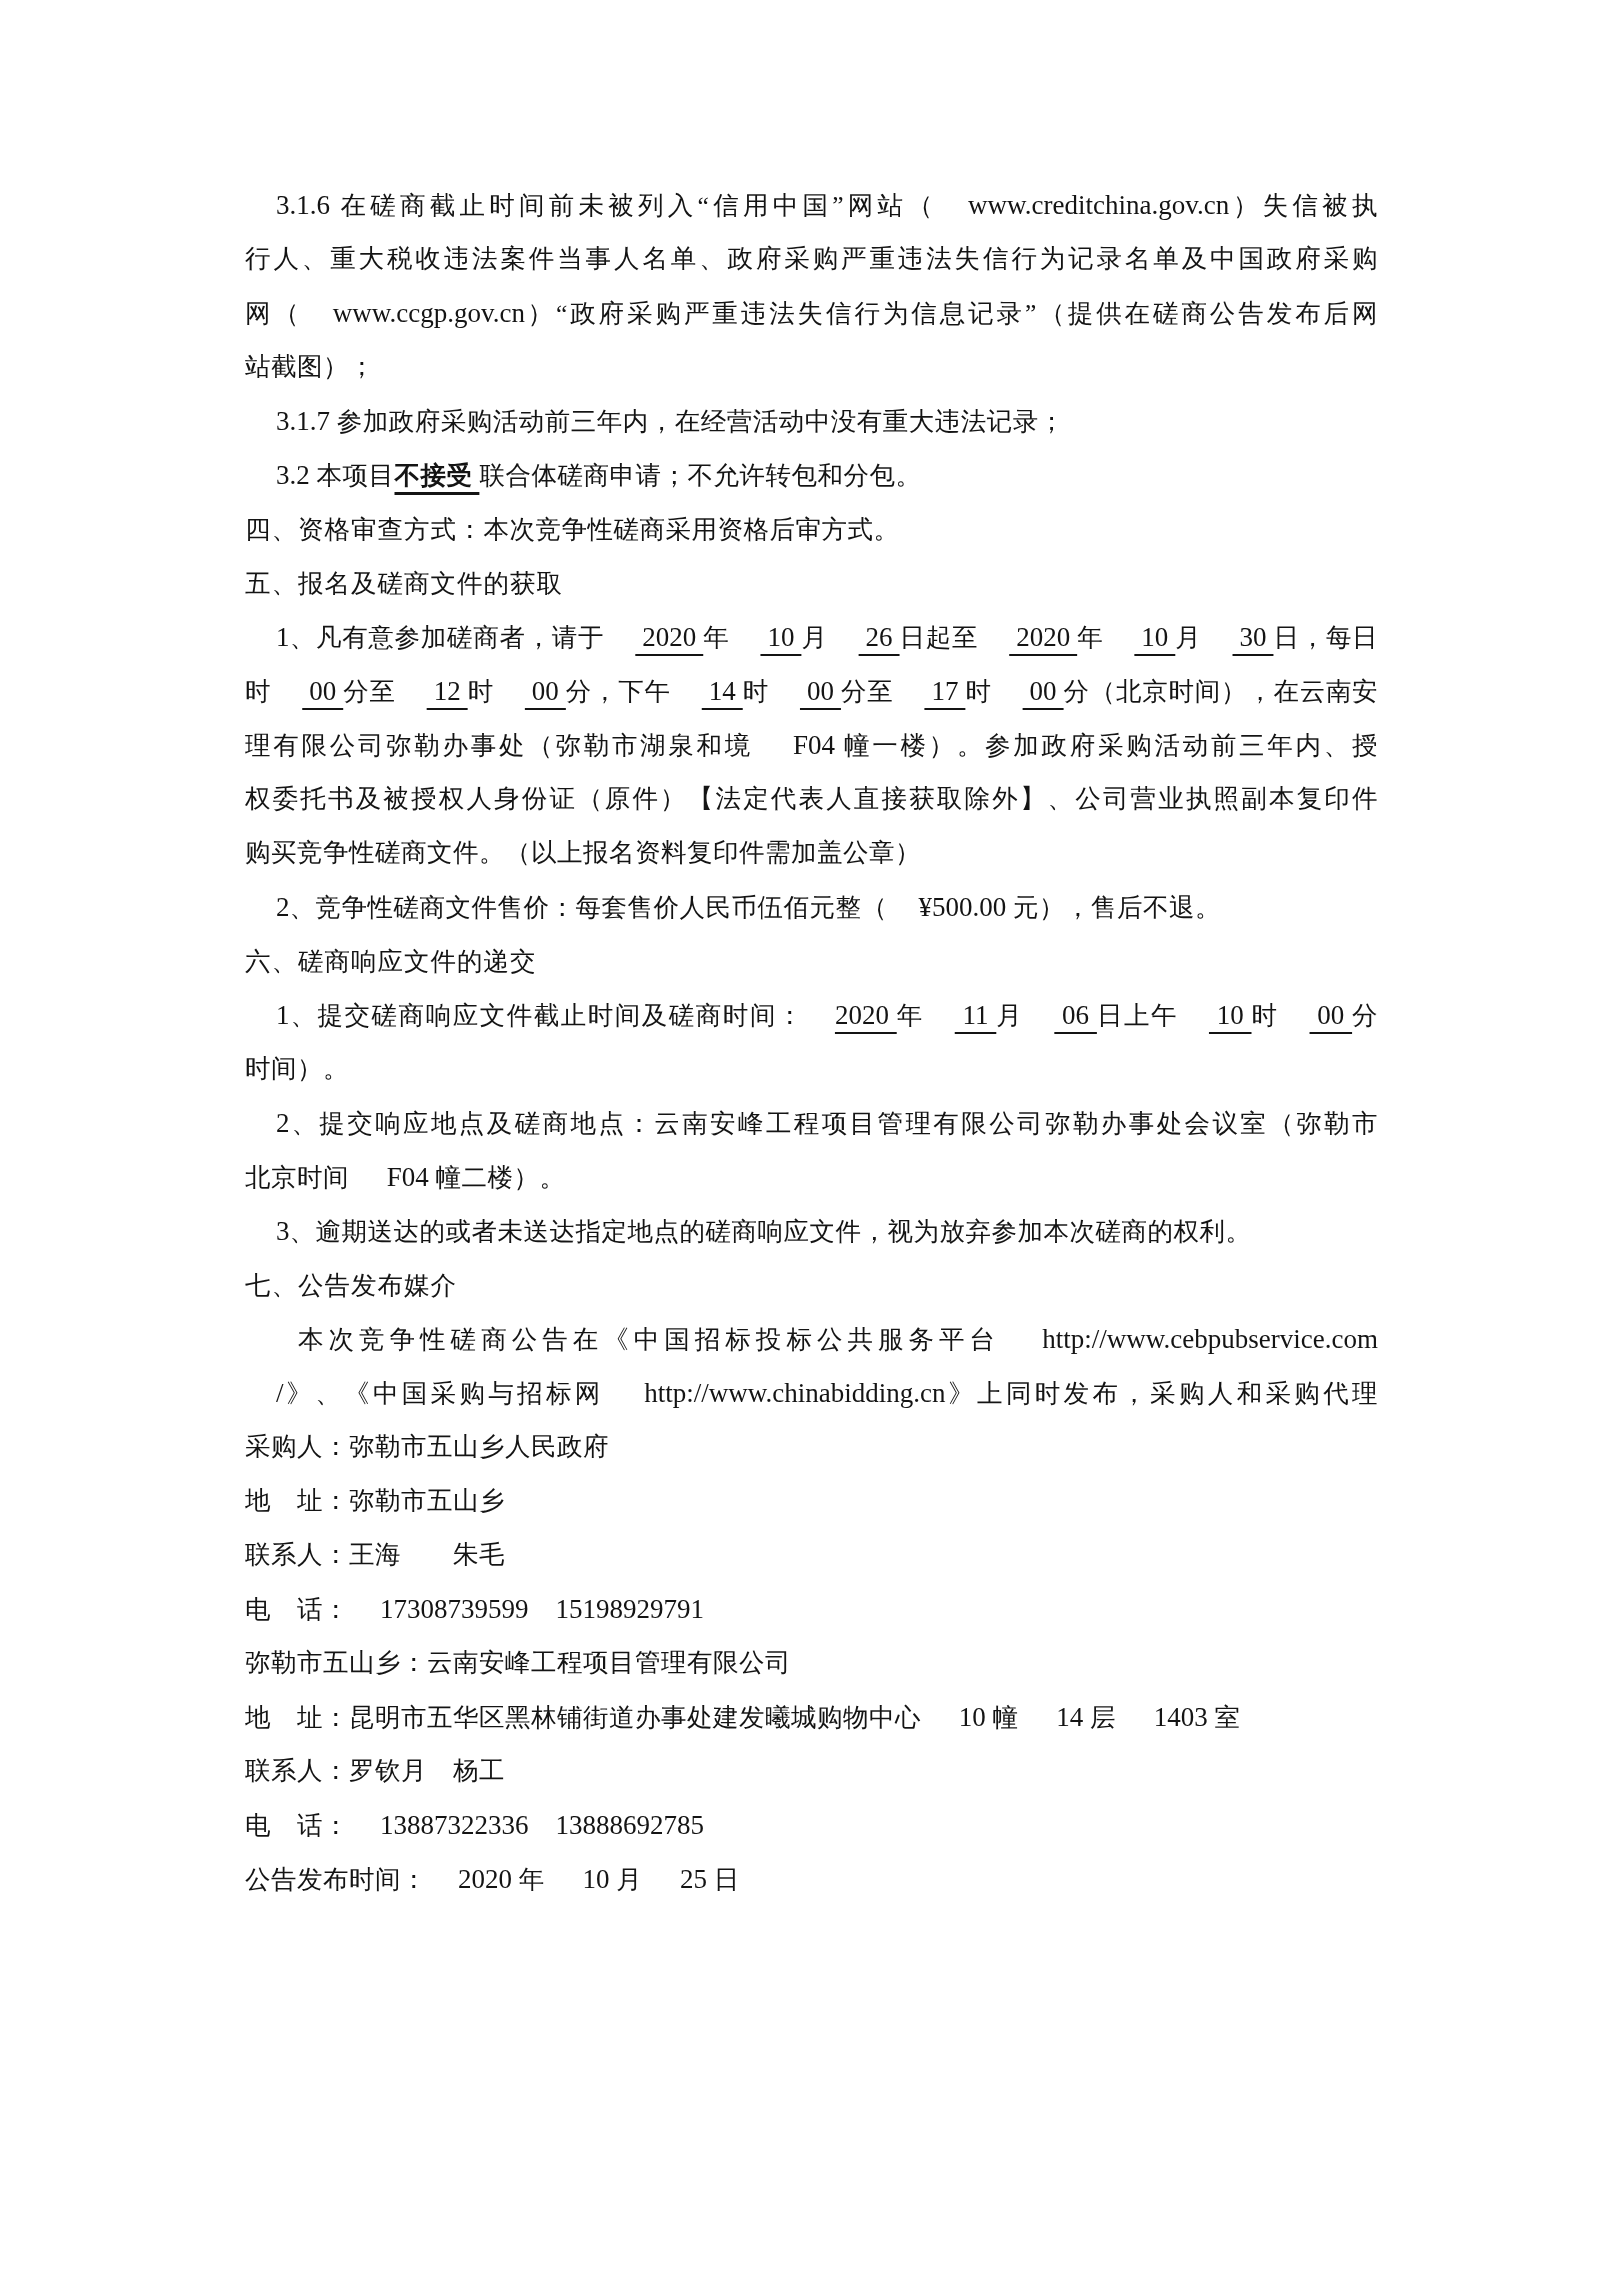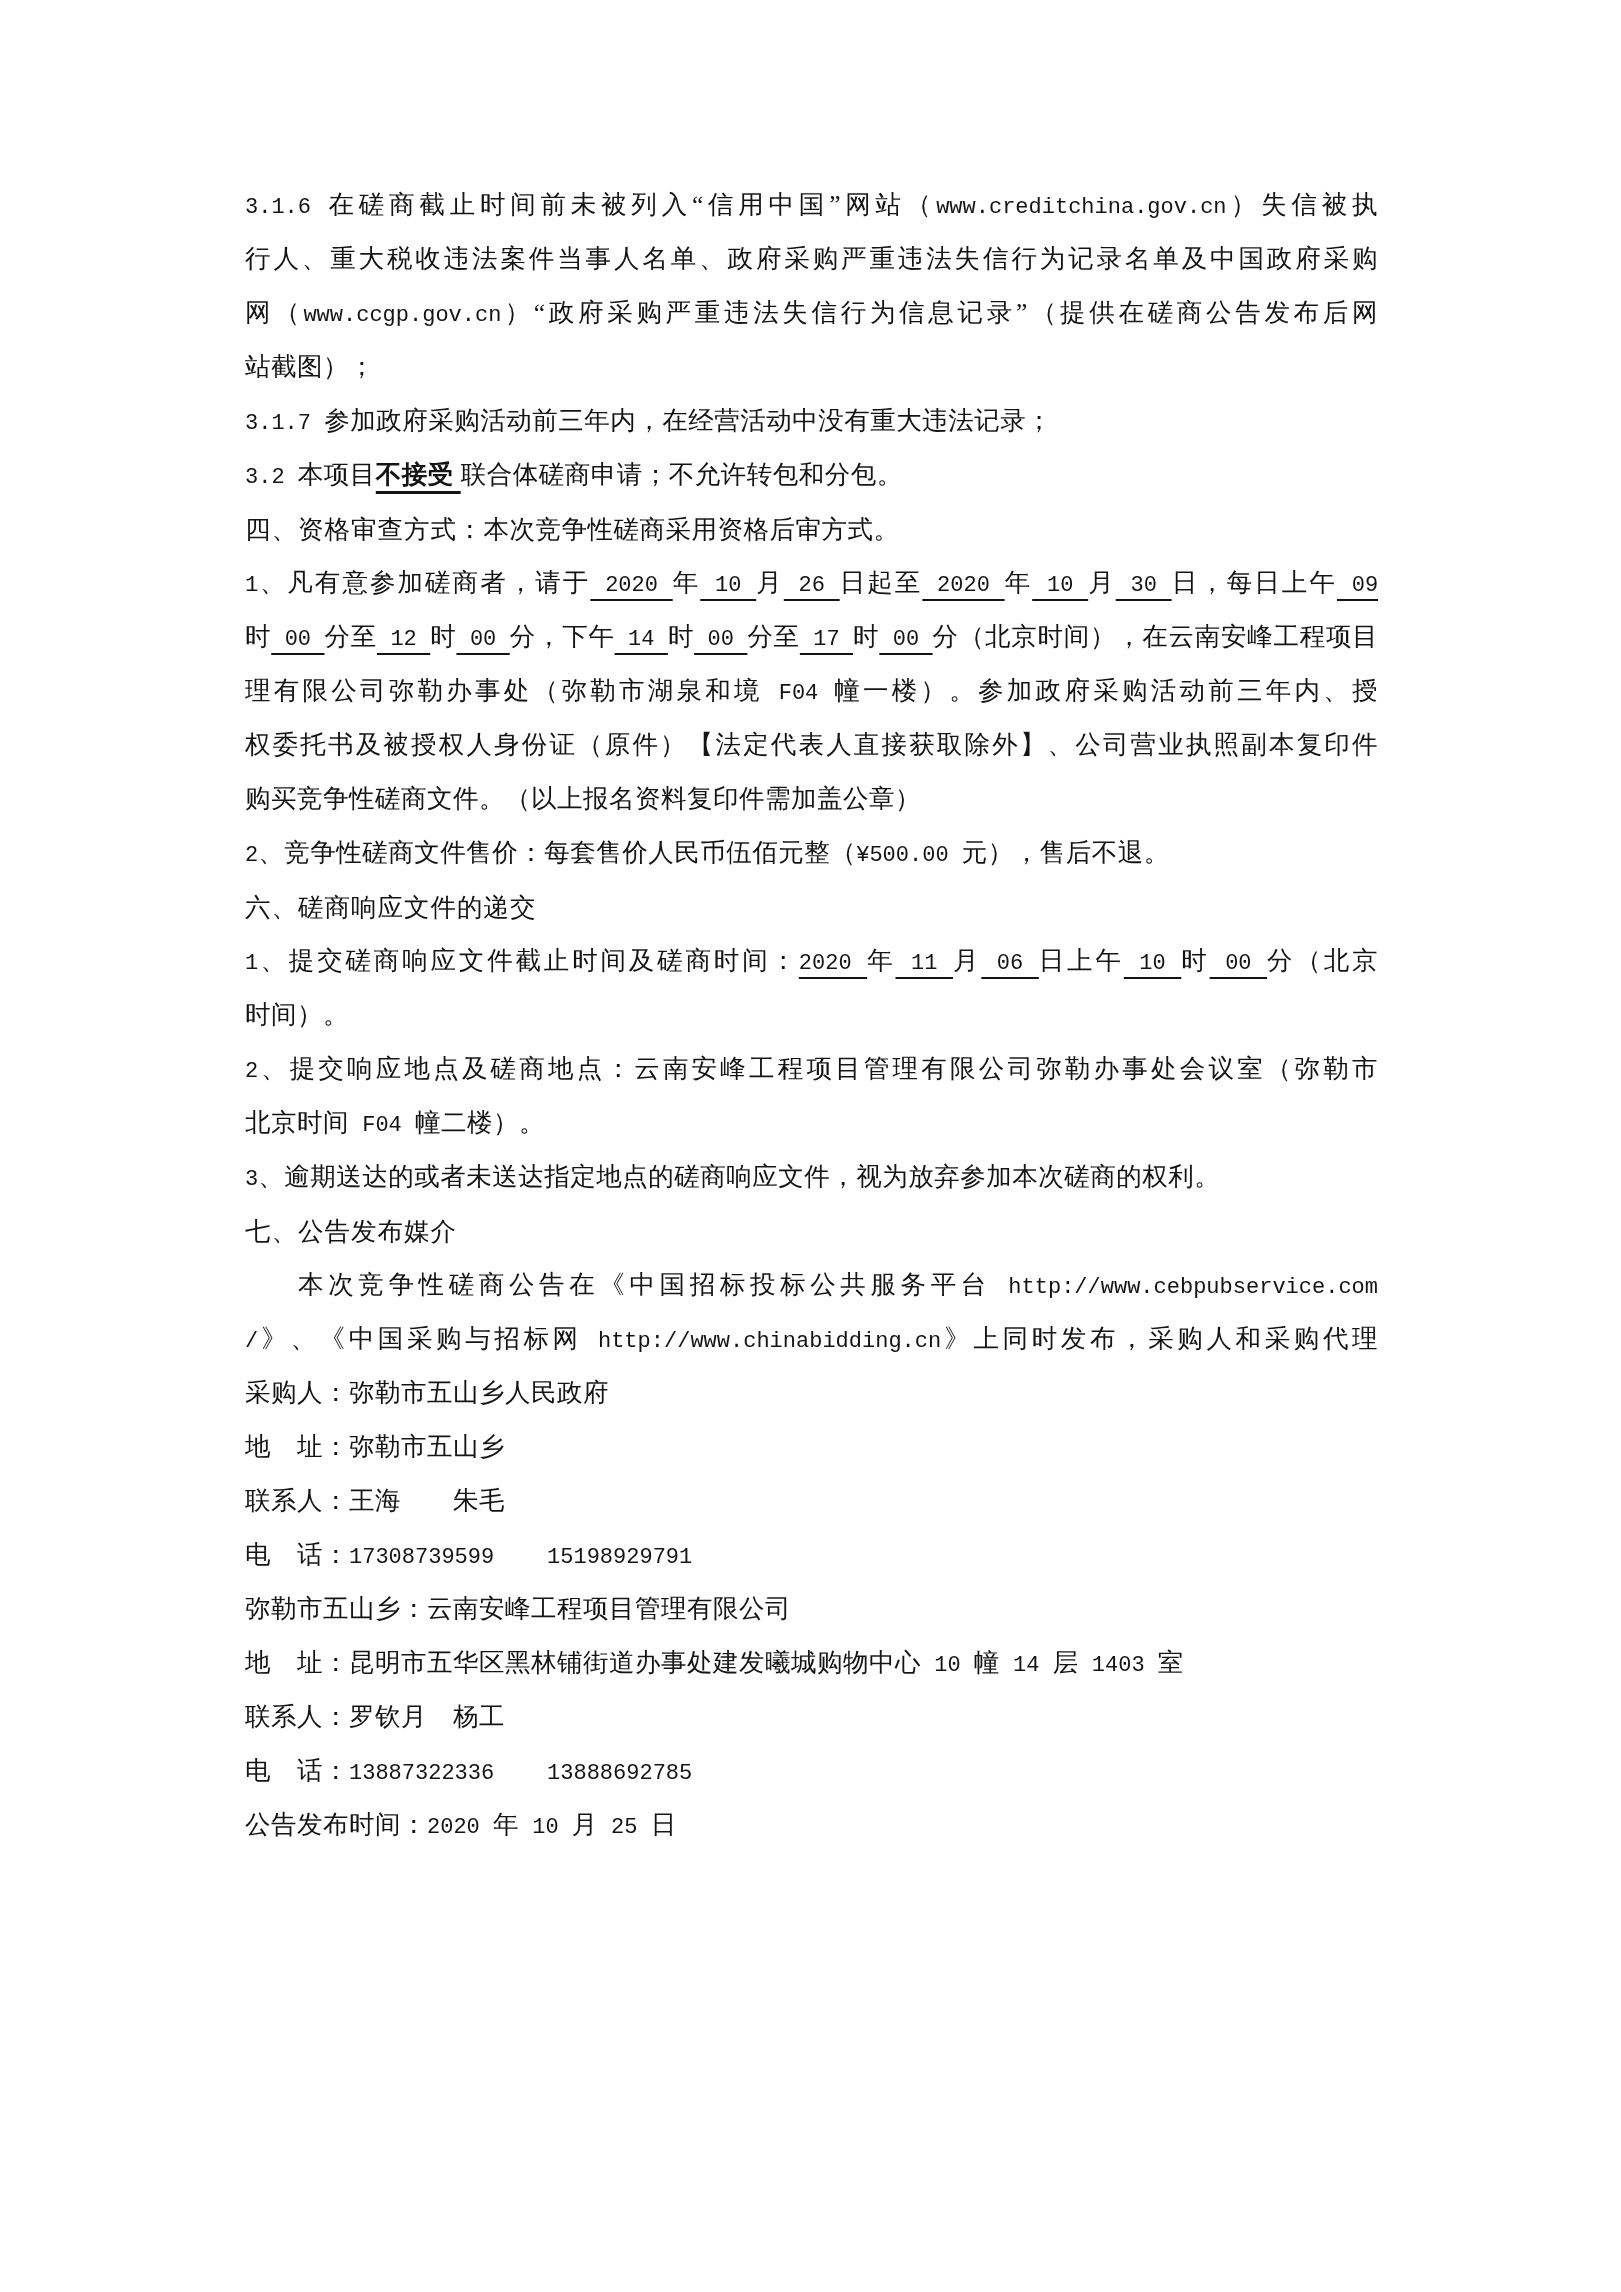--- a/index.html
+++ b/index.html
@@ -22,22 +22,22 @@
     overflow:hidden;
     white-space:pre-wrap;
     word-break:break-all;
     text-align:justify;
     letter-spacing:0.5px;
   }
   .line.j{text-align-last:justify;}
   .line.l{text-align:left;text-align-last:auto;}
   .line.ind{text-indent:53px;}
   .mono{
-    font-family:Liberation Mono, monospace;
-    font-size:22px;letter-spacing:0;
+    font-family:Liberation Serif, serif;
+    font-size:27px;letter-spacing:0;margin-left:31px;
   }
   .u{
     text-decoration:underline;
     text-decoration-thickness:2px;
     text-underline-offset:7.8px;
   }
   .b{font-weight:bold;}
   .b.u{text-decoration-thickness:2.9px;}
   .hei{
     font-family:"Liberation Sans","DejaVu Sans",sans-serif;
@@ -49,20 +49,21 @@
 
 <div class="page">
   <div class="page-content">
       <div class="line j"><span class="mono">3.1.6 </span><span>在磋商截止时间前未被列入“信用中国”网站（</span><span class="mono">www.creditchina.gov.cn</span><span>）失信被执</span></div>
       <div class="line j"><span>行人、重大税收违法案件当事人名单、政府采购严重违法失信行为记录名单及中国政府采购</span></div>
       <div class="line j"><span>网（</span><span class="mono">www.ccgp.gov.cn</span><span>）“政府采购严重违法失信行为信息记录”（提供在磋商公告发布后网</span></div>
       <div class="line l"><span>站截图）；</span></div>
       <div class="line l"><span class="mono">3.1.7 </span><span>参加政府采购活动前三年内，在经营活动中没有重大违法记录；</span></div>
       <div class="line l"><span class="mono">3.2 </span><span>本项目</span><span class="b u">不接受 </span><span>联合体磋商申请；不允许转包和分包。</span></div>
       <div class="line l"><span class="hei">四、资格审查方式：</span><span>本次竞争性磋商采用资格后审方式。</span></div>
+      <div class="line l"><span class="hei">五、报名及磋商文件的获取</span></div>
       <div class="line j"><span class="mono">1</span><span>、凡有意参加磋商者，请于</span><span class="mono u"> 2020 </span><span>年</span><span class="mono u"> 10 </span><span>月</span><span class="mono u"> 26 </span><span>日起至</span><span class="mono u"> 2020 </span><span>年</span><span class="mono u"> 10 </span><span>月</span><span class="mono u"> 30 </span><span>日，每日上午</span><span class="mono u"> 09</span></div>
       <div class="line j"><span>时</span><span class="mono u"> 00 </span><span>分至</span><span class="mono u"> 12 </span><span>时</span><span class="mono u"> 00 </span><span>分，下午</span><span class="mono u"> 14 </span><span>时</span><span class="mono u"> 00 </span><span>分至</span><span class="mono u"> 17 </span><span>时</span><span class="mono u"> 00 </span><span>分（北京时间），在云南安峰工程项目管</span></div>
       <div class="line j"><span>理有限公司弥勒办事处（弥勒市湖泉和境</span><span class="mono"> F04 </span><span>幢一楼）。参加政府采购活动前三年内、授</span></div>
       <div class="line j"><span>权委托书及被授权人身份证（原件）【法定代表人直接获取除外】、公司营业执照副本复印件</span></div>
       <div class="line l"><span>购买竞争性磋商文件。（以上报名资料复印件需加盖公章）</span></div>
       <div class="line l"><span class="mono">2</span><span>、竞争性磋商文件售价：每套售价人民币伍佰元整（</span><span class="mono">¥500.00 </span><span>元），售后不退。</span></div>
       <div class="line l"><span class="hei">六、磋商响应文件的递交</span></div>
       <div class="line j"><span class="mono">1</span><span>、提交磋商响应文件截止时间及磋商时间：</span><span class="mono u">2020 </span><span>年</span><span class="mono u"> 11 </span><span>月</span><span class="mono u"> 06 </span><span>日上午</span><span class="mono u"> 10 </span><span>时</span><span class="mono u"> 00 </span><span>分（北京</span></div>
       <div class="line l"><span>时间）。</span></div>
       <div class="line j"><span class="mono">2</span><span>、提交响应地点及磋商地点：云南安峰工程项目管理有限公司弥勒办事处会议室（弥勒市</span></div>

